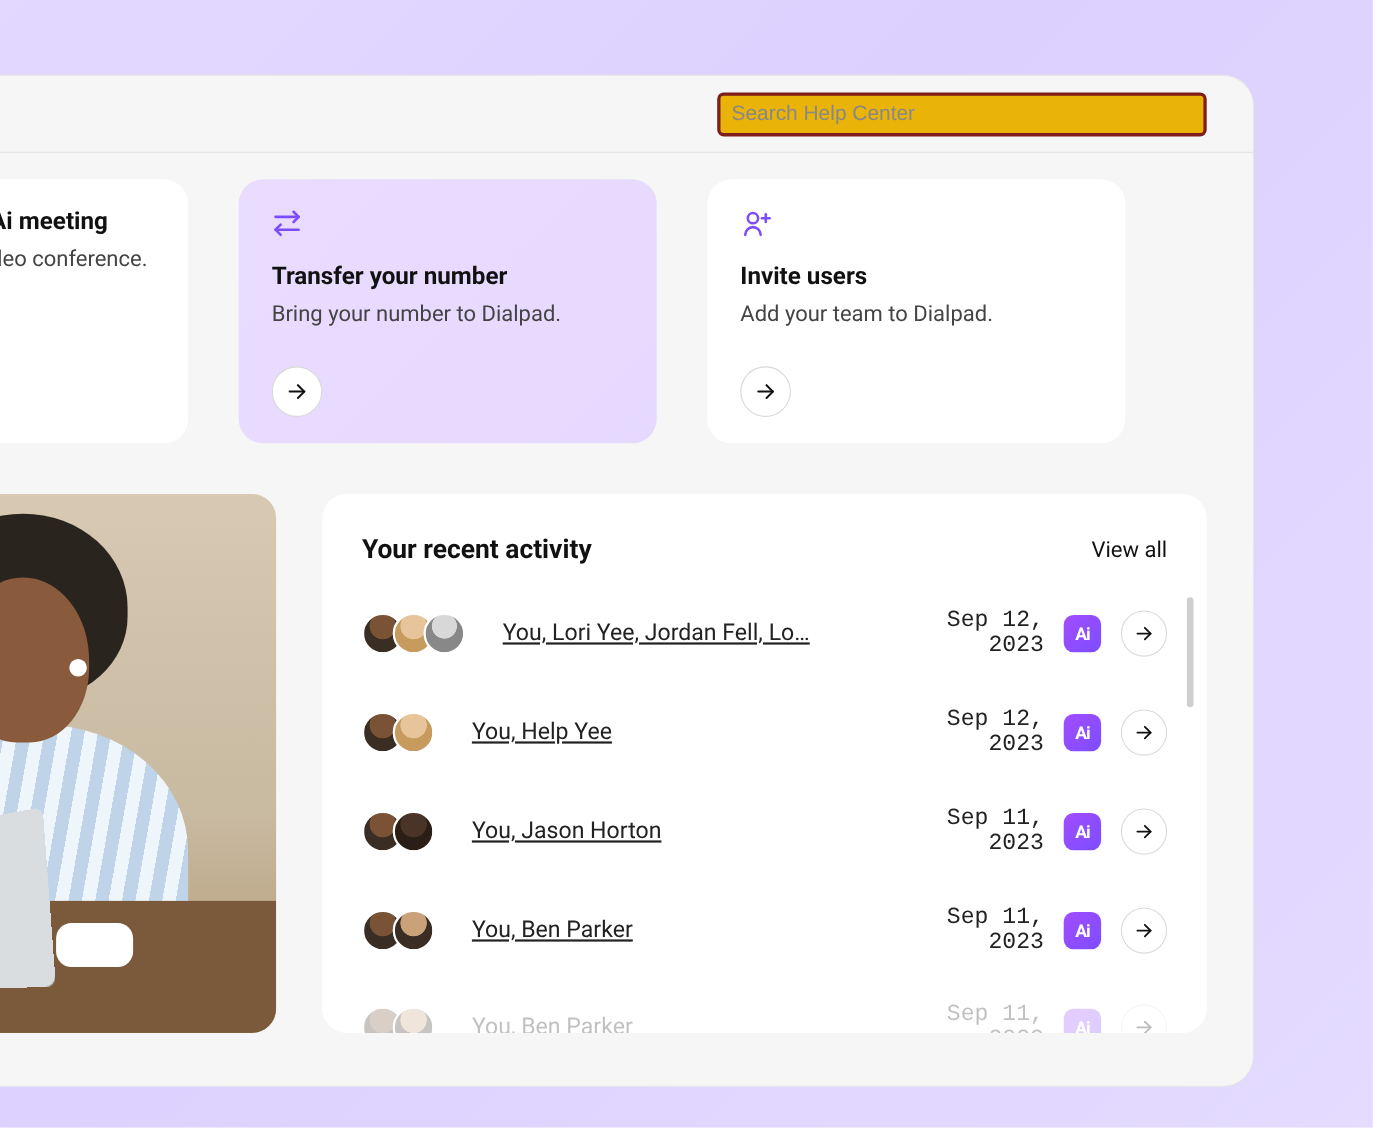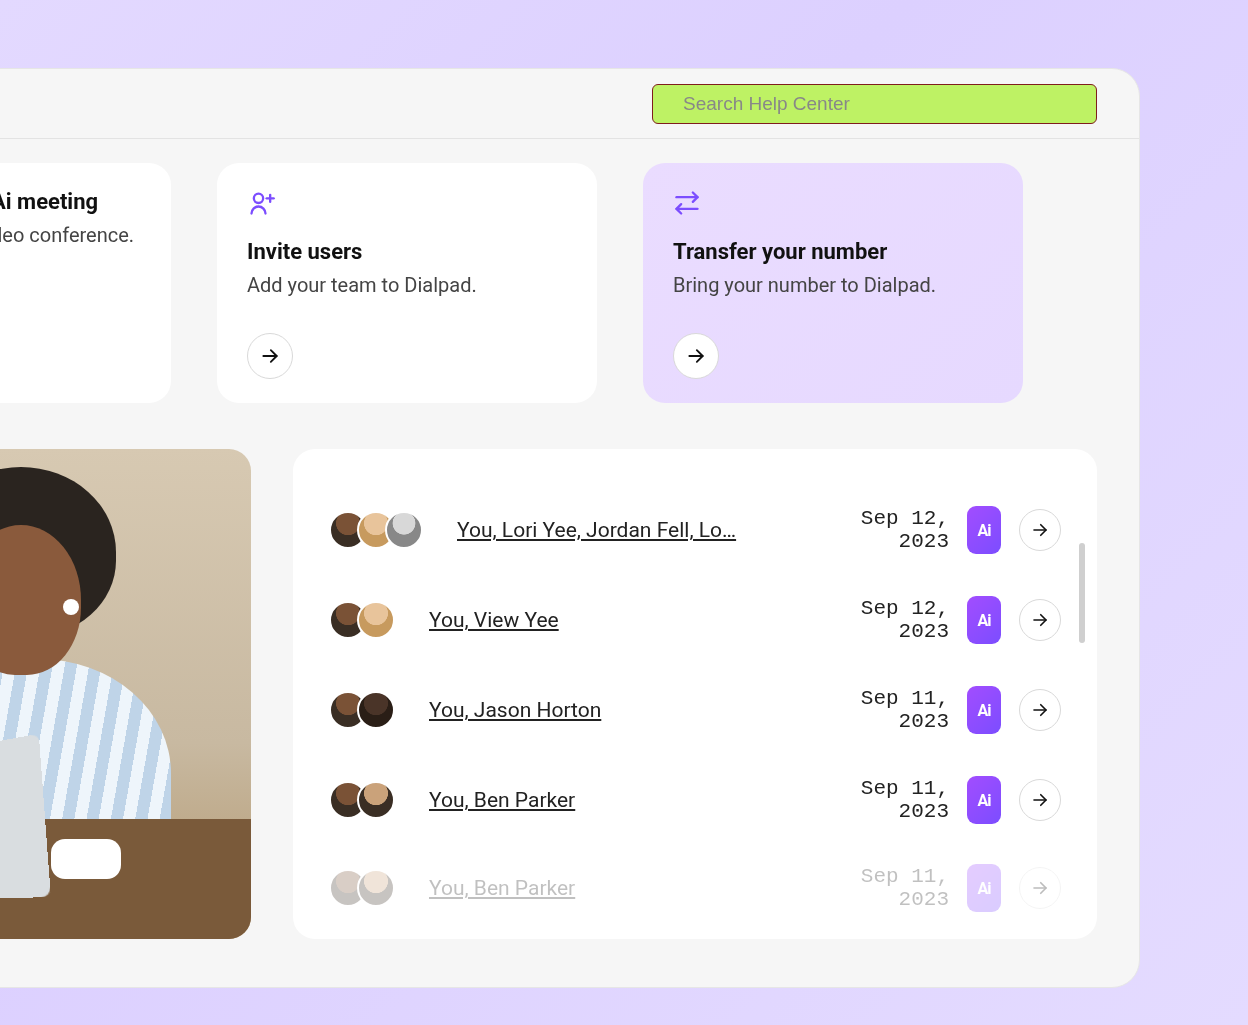--- a/index.html
+++ b/index.html
@@ -27,25 +27,25 @@
     height: 70px;
     border-bottom: 1px solid #e3e3e3;
     display: flex;
     align-items: center;
     justify-content: flex-end;
     padding-right: 42px;
   }
   .search {
     width: 445px;
     height: 40px;
-    border: 1px solid #7f1d1d;
+    border: 3px solid #7f1d1d;
     border-radius: 6px;
-    background: #bef264;
+    background: #eab308;
     font-size: 19px;
-    padding: 0 30px;
+    padding: 0 10px;
     color: #333;
   }
   .search::placeholder { color: #888; }
 
   .cards-row {
     display: flex;
     gap: 46px;
     padding: 24px 42px 0 0;
     margin-left: -10px;
   }
@@ -188,21 +188,21 @@
   }
   .row-date {
     font-size: 21px;
     color: #222;
     width: 150px;
     text-align: right;
     font-family: Liberation Mono, monospace;
   }
   .ai-badge {
     width: 34px;
-    height: 48px;
+    height: 34px;
     border-radius: 9px;
     background: linear-gradient(135deg,#a24dff 0%, #7c4dff 100%);
     display: flex;
     align-items: center;
     justify-content: center;
     color: #fff;
     font-weight: 700;
     font-size: 16px;
     letter-spacing: -1px;
   }
@@ -225,20 +225,39 @@
 
   <div class="header-bar">
     <input class="search" type="text" placeholder="Search Help Center" style="">
   </div>
 
   <div class="cards-row">
 
     <div class="card first-card" style="padding-left:200px;">
       <div class="card-title">Ai meeting</div>
       <div class="card-sub">deo conference.</div>
+    </div>
+
+    <div class="card highlight">
+      <span class="card-icon">
+        <svg width="28" height="28" viewBox="0 0 24 24" fill="none" stroke="currentColor" stroke-width="2" stroke-linecap="round" stroke-linejoin="round">
+          <polyline points="17 3 21 7 17 11"></polyline>
+            <line x1="3" y1="7" x2="21" y2="7"></line>
+          <polyline points="7 21 3 17 7 13"></polyline>
+            <line x1="21" y1="17" x2="3" y2="17"></line>
+        </svg>
+      </span>
+      <div class="card-title">Transfer your number</div>
+      <div class="card-sub">Bring your number to Dialpad.</div>
+      <div class="card-arrow">
+        <svg width="20" height="20" viewBox="0 0 24 24" fill="none" stroke-width="2.2" stroke-linecap="round" stroke-linejoin="round">
+            <line x1="4" y1="12" x2="20" y2="12"></line>
+            <polyline points="13 5 20 12 13 19"></polyline>
+          </svg>
+      </div>
     </div>
 
     <div class="card">
       <span class="card-icon">
         <svg width="30" height="28" viewBox="0 0 24 24" fill="none" stroke="currentColor" stroke-width="2" stroke-linecap="round" stroke-linejoin="round">
           <circle cx="9" cy="8" r="4"></circle>
             <path d="M3 21c0-3.3 2.7-6 6-6s6 2.7 6 6"></path>
             <line x1="19" y1="5" x2="19" y2="11"></line>
             <line x1="16" y1="8" x2="22" y2="8"></line>
         </svg>
@@ -246,54 +265,39 @@
       <div class="card-title">Invite users</div>
       <div class="card-sub">Add your team to Dialpad.</div>
       <div class="card-arrow">
         <svg width="20" height="20" viewBox="0 0 24 24" fill="none" stroke-width="2.2" stroke-linecap="round" stroke-linejoin="round">
             <line x1="4" y1="12" x2="20" y2="12"></line>
             <polyline points="13 5 20 12 13 19"></polyline>
           </svg>
       </div>
     </div>
 
-    <div class="card highlight">
-      <span class="card-icon">
-        <svg width="28" height="28" viewBox="0 0 24 24" fill="none" stroke="currentColor" stroke-width="2" stroke-linecap="round" stroke-linejoin="round">
-          <polyline points="17 3 21 7 17 11"></polyline>
-            <line x1="3" y1="7" x2="21" y2="7"></line>
-          <polyline points="7 21 3 17 7 13"></polyline>
-            <line x1="21" y1="17" x2="3" y2="17"></line>
-        </svg>
-      </span>
-      <div class="card-title">Transfer your number</div>
-      <div class="card-sub">Bring your number to Dialpad.</div>
-      <div class="card-arrow">
-        <svg width="20" height="20" viewBox="0 0 24 24" fill="none" stroke-width="2.2" stroke-linecap="round" stroke-linejoin="round">
-            <line x1="4" y1="12" x2="20" y2="12"></line>
-            <polyline points="13 5 20 12 13 19"></polyline>
-          </svg>
-      </div>
-    </div>
-
   </div>
 
   <div class="lower">
 
     <div class="side-image">
       <div class="si-body si-shirt"></div>
       <div class="si-body si-hair"></div>
       <div class="si-body si-face"></div>
       <div class="si-body si-ear" style="position:absolute;"></div>
       <div class="si-desk"></div>
       <div class="si-laptop"></div>
       <div class="si-pods"></div>
     </div>
 
     <div class="activity-card">
+      <div class="activity-head">
+        <div class="activity-title">Your recent activity</div>
+        <div class="view-all">View all</div>
+      </div>
       <div class="scroll-hint"></div>
 
       <div class="row">
         <div class="avatars">
           <span class="avatar a1"></span>
           <span class="avatar a2"></span>
           <span class="avatar a3"></span>
         </div>
         <div class="row-name">You, Lori Yee, Jordan Fell, Lo…</div>
         <div class="row-date">Sep 12, 2023</div>
@@ -304,21 +308,21 @@
               <polyline points="13 5 20 12 13 19"></polyline>
             </svg>
         </div>
       </div>
 
       <div class="row">
         <div class="avatars">
           <span class="avatar a1"></span>
           <span class="avatar a2"></span>
         </div>
-        <div class="row-name">You, View Yee</div>
+        <div class="row-name">You, Help Yee</div>
         <div class="row-date">Sep 12, 2023</div>
         <div class="ai-badge">Ai</div>
         <div class="row-arrow">
           <svg width="18" height="18" viewBox="0 0 24 24" fill="none" stroke-width="2.2" stroke-linecap="round" stroke-linejoin="round">
               <line x1="4" y1="12" x2="20" y2="12"></line>
               <polyline points="13 5 20 12 13 19"></polyline>
             </svg>
         </div>
       </div>
 

